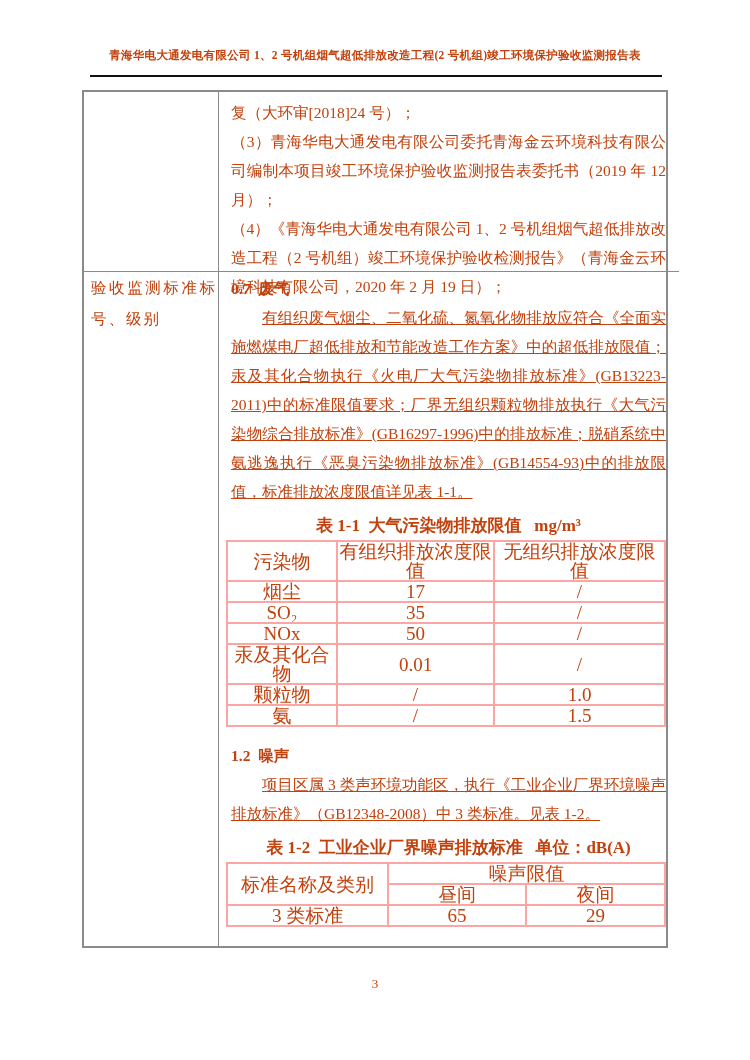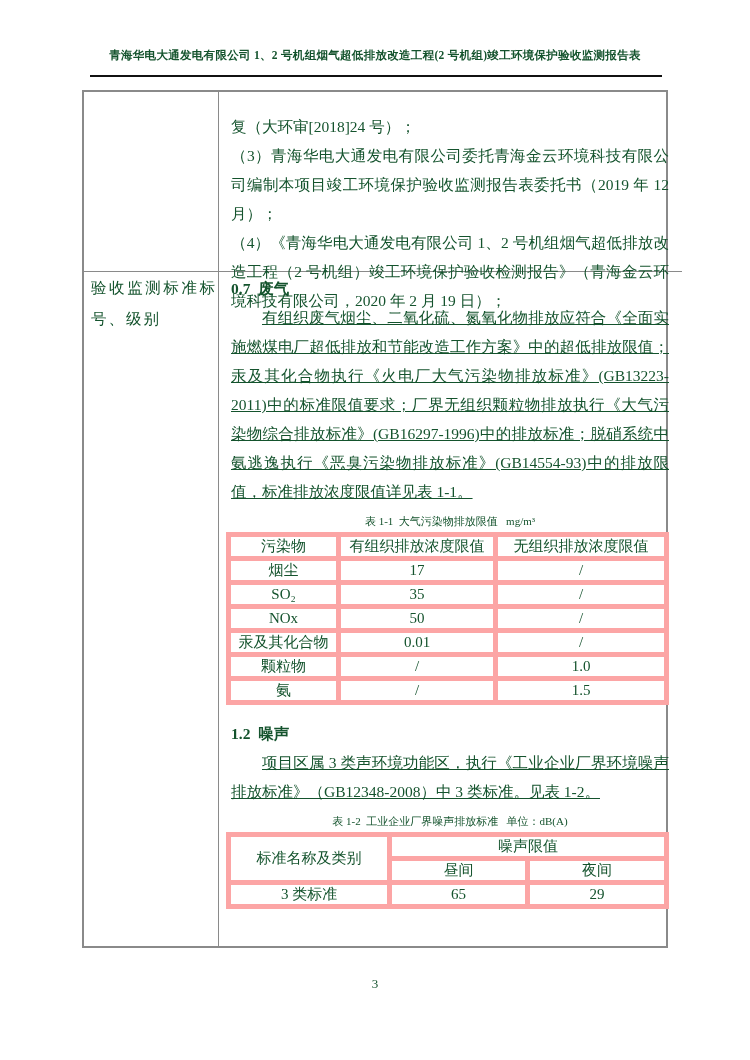--- a/index.html
+++ b/index.html
@@ -2,21 +2,21 @@
 <html><head>
 <meta charset="utf-8">
 <style>
   html, body { margin: 0; padding: 0; background: #ffffff; }
   .page {
     position: relative;
     width: 750px;
     height: 1060px;
     background: #ffffff;
     font-family: "Liberation Serif", "DejaVu Serif", serif;
-    color: #14532d;
+    color: #c2410c;
     overflow: hidden;
   }
 
   
   .doc-header {
     position: absolute;
     top: 48px; left: 0; width: 750px;
     text-align: center;
     font-size: 11.5px;
     font-weight: bold;
@@ -51,21 +51,21 @@
   .row-label {
     width: 126px;
     margin-left: 7px;
     font-size: 15.5px;
     line-height: 31px;
     letter-spacing: 2px;
     text-align: justify;
   }
 
   
-  .cell-r1c2 { padding: 20px 13px 0 12px; }
+  .cell-r1c2 { padding: 6px 13px 0 12px; }
   .body-par {
     margin: 0;
     font-size: 15.5px;
     line-height: 29px;
     text-align: justify;
   }
   .cell-r2c2 { padding: 5px 13px 0 12px; }
   .sec-heading {
     margin: 0;
     font-size: 15.5px;
@@ -79,34 +79,34 @@
     line-height: 29px;
     text-align: justify;
     text-indent: 2em;
     text-decoration: underline;
   }
 
   
   .tbl-title {
     margin: 8px 0 3px 0;
     text-align: center;
-    font-size: 11px;
-    font-weight: normal;
+    font-size: 17px;
+    font-weight: bold;
     white-space: pre-wrap;
   }
   table.data-tbl {
     border-collapse: collapse;
     width: 438px;
     margin-left: -5px;
     table-layout: fixed;
     border: 2px solid #333333;
   }
   table.data-tbl td, table.data-tbl th {
-    border: 5px solid #fca5a5;
-    font-size: 15px;
+    border: 2px solid #fca5a5;
+    font-size: 19px;
     font-weight: normal;
     text-align: center;
     padding: 0;
     height: 19px;
     line-height: 19px;
     overflow: hidden;
   }
   .tbl2-spacer { height: 17px; }
 
   

